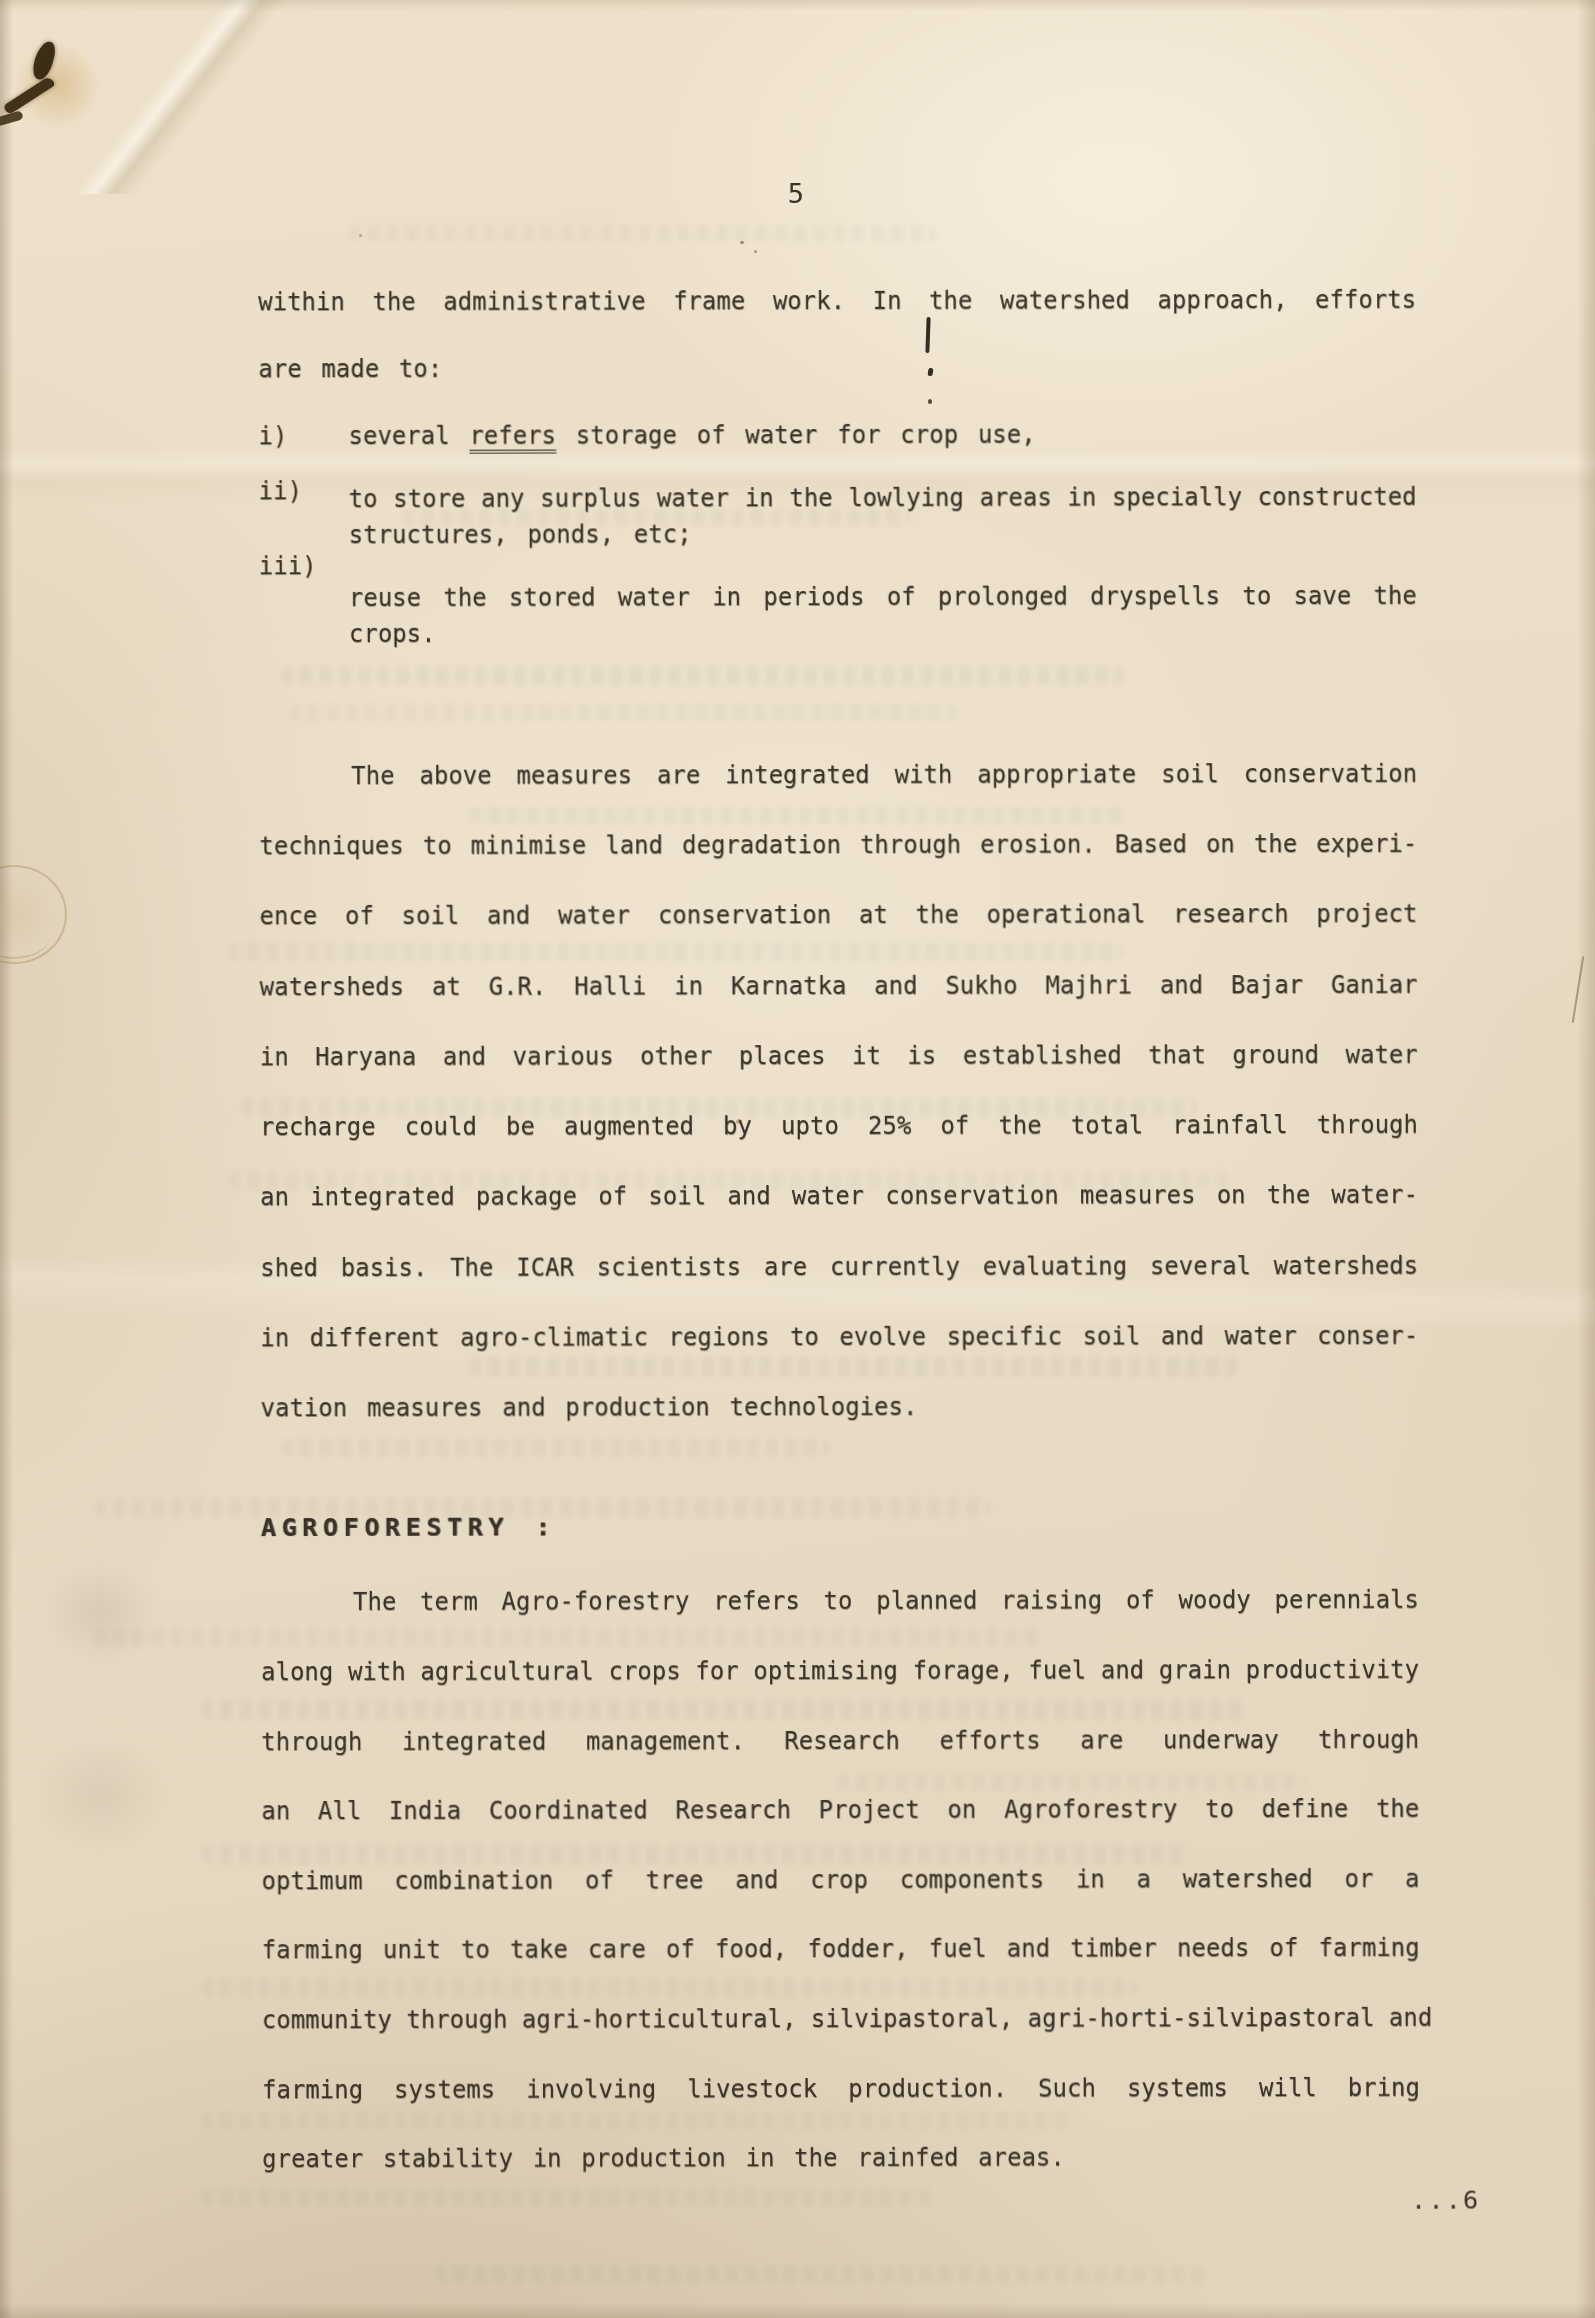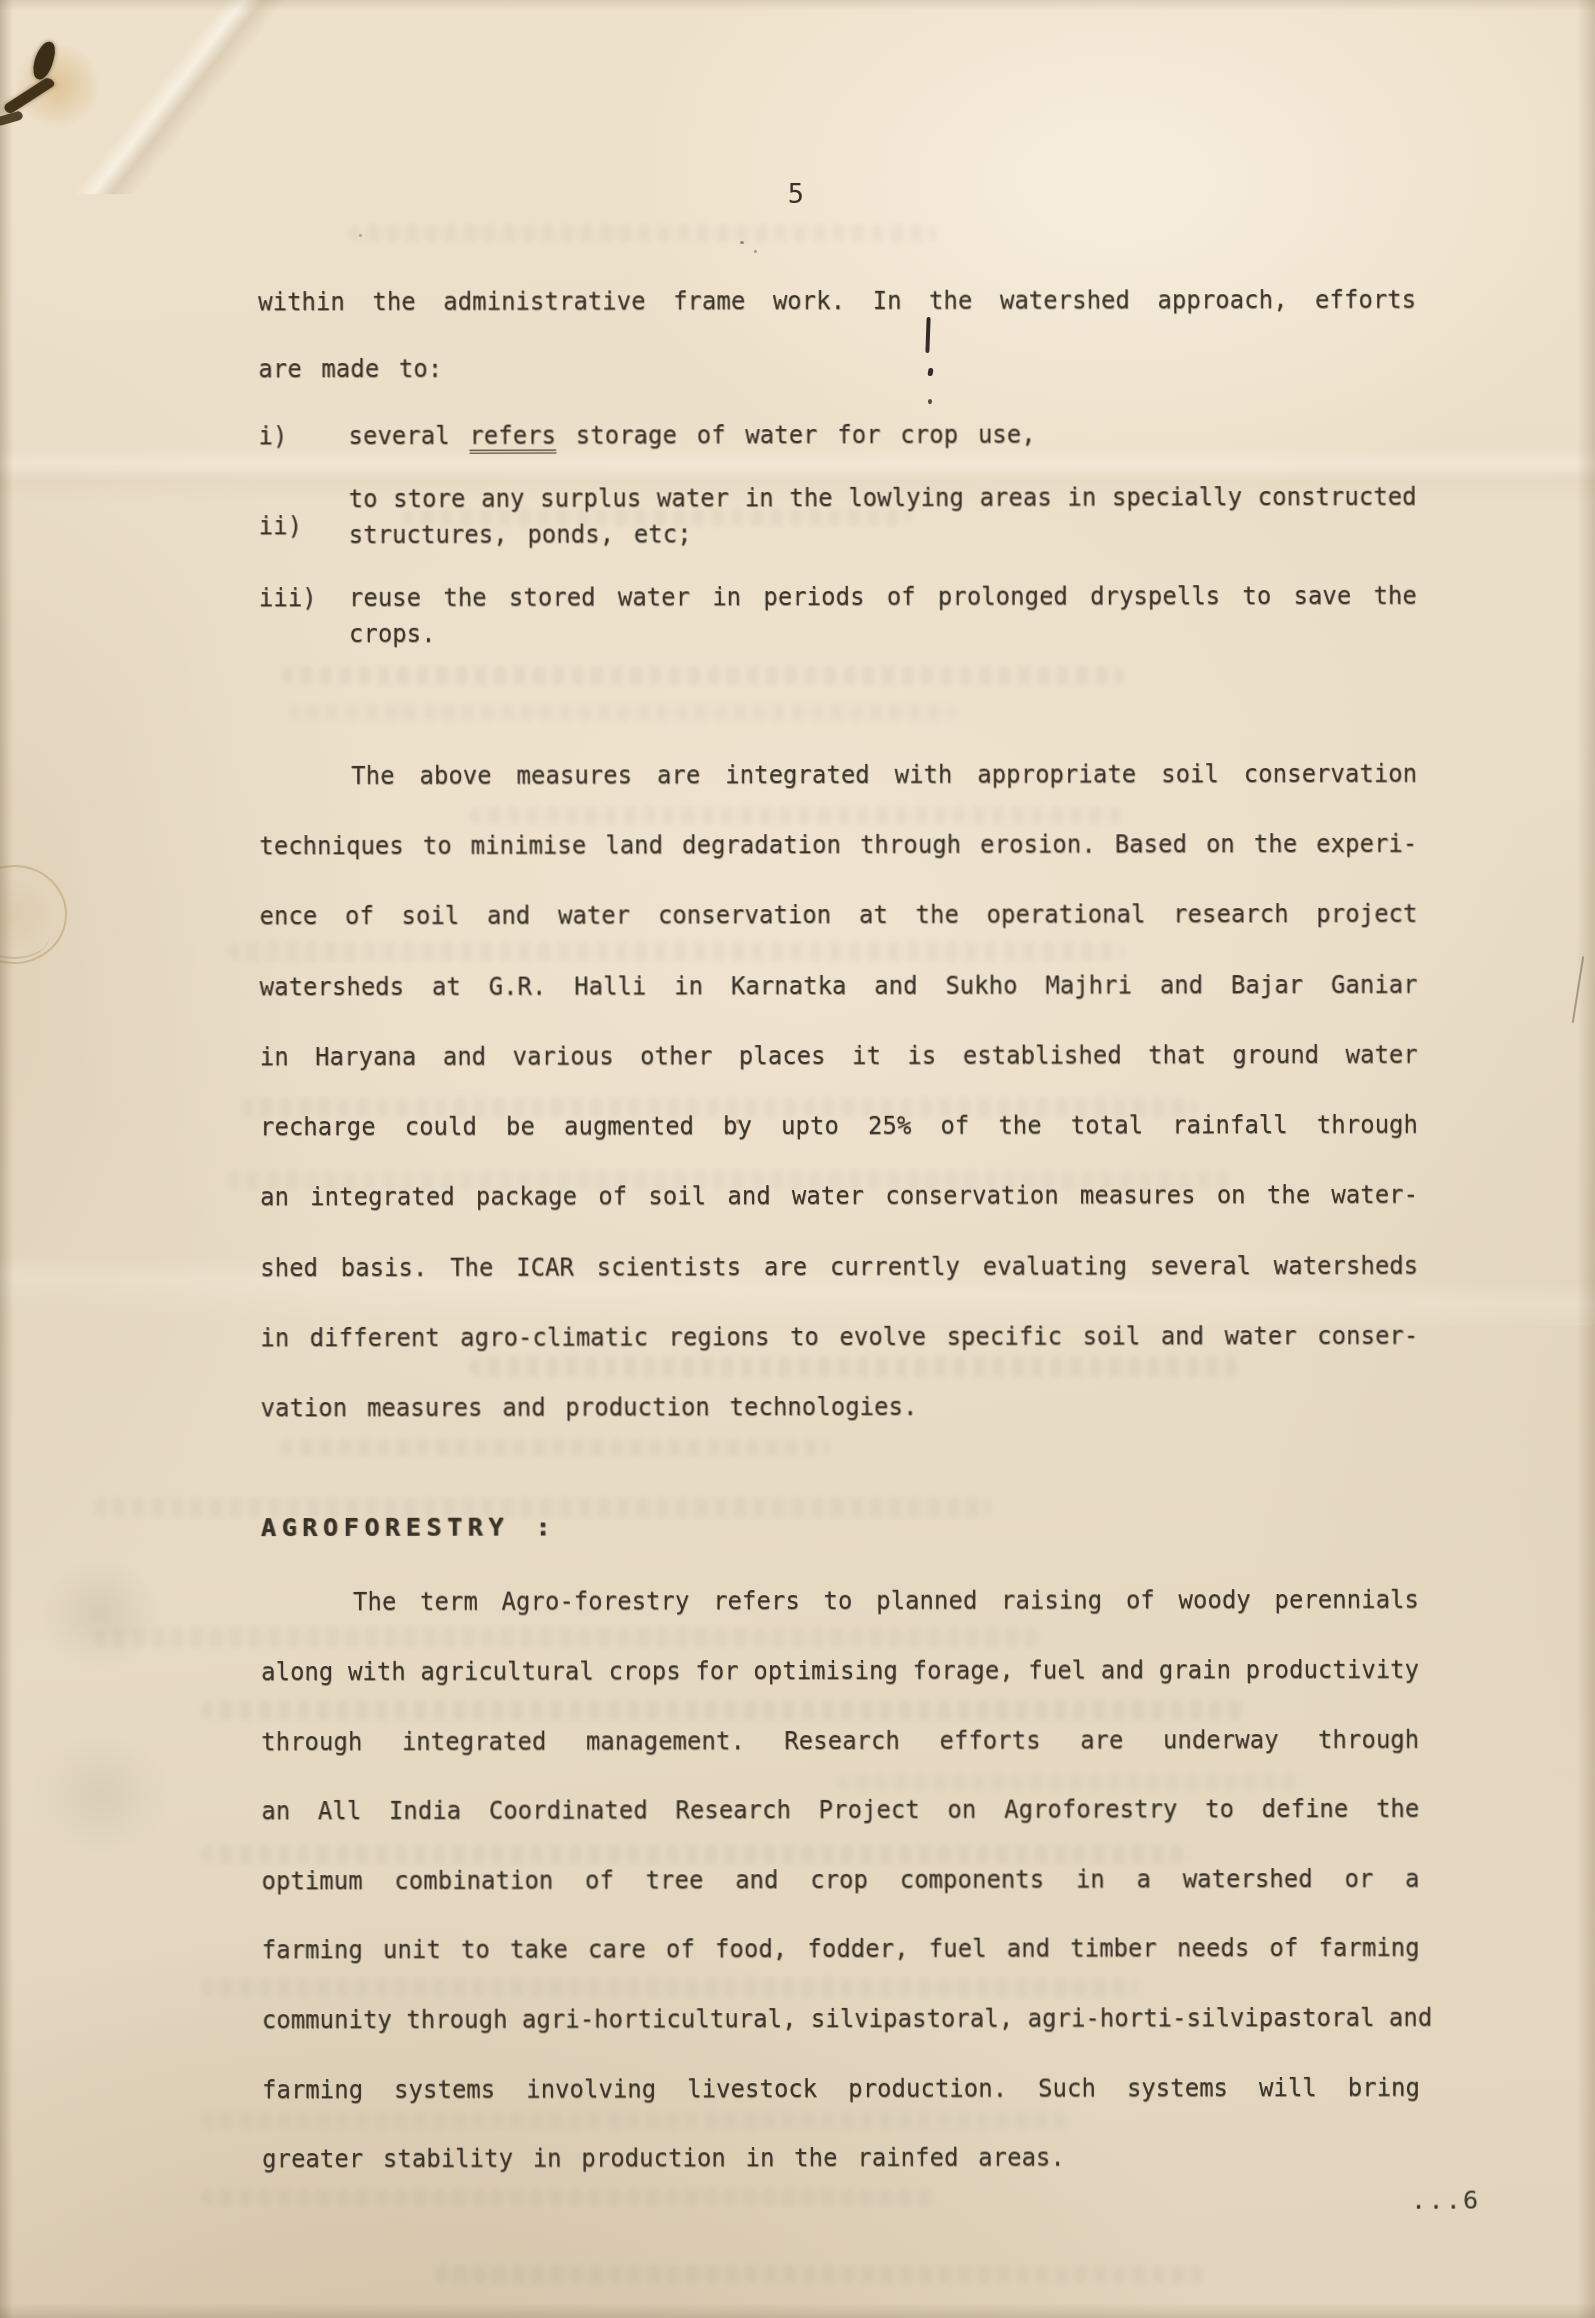--- a/index.html
+++ b/index.html
@@ -131,25 +131,25 @@
     <div class="pageno">5</div>
 
     <div class="content">
 
       <div class="bl just" style="top:286px">within the administrative frame work. In the watershed approach, efforts</div>
       <div class="bl left" style="top:353px">are made to:</div>
 
       <div class="bl left marker" style="top:420px">i)</div>
       <div class="bl left itext" style="top:420px"><span>several </span><span class="u">refers</span><span> storage of water for crop use,</span></div>
 
-      <div class="bl left marker" style="top:510px">ii)</div>
+      <div class="bl left marker" style="top:475px">ii)</div>
       <div class="bl just itext" style="top:483px">to store any surplus water in the lowlying areas in specially constructed</div>
       <div class="bl left itext" style="top:519px">structures, ponds, etc;</div>
 
-      <div class="bl left marker" style="top:582px">iii)</div>
+      <div class="bl left marker" style="top:550px">iii)</div>
       <div class="bl just itext" style="top:582px">reuse the stored water in periods of prolonged dryspells to save the</div>
       <div class="bl left itext" style="top:618px">crops.</div>
 
       <div class="bl just indent" style="top:760px">The above measures are integrated with appropriate soil conservation</div>
       <div class="bl just" style="top:830px">techniques to minimise land degradation through erosion. Based on the experi-</div>
       <div class="bl just" style="top:900px">ence of soil and water conservation at the operational research project</div>
       <div class="bl just" style="top:971px">watersheds at G.R. Halli in Karnatka and Sukho Majhri and Bajar Ganiar</div>
       <div class="bl just" style="top:1041px">in Haryana and various other places it is established that ground water</div>
       <div class="bl just" style="top:1111px">recharge could be augmented by upto 25% of the total rainfall through</div>
       <div class="bl just" style="top:1181px">an integrated package of soil and water conservation measures on the water-</div>

